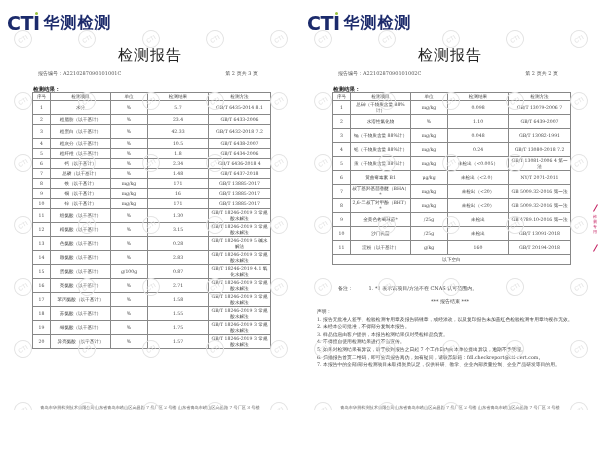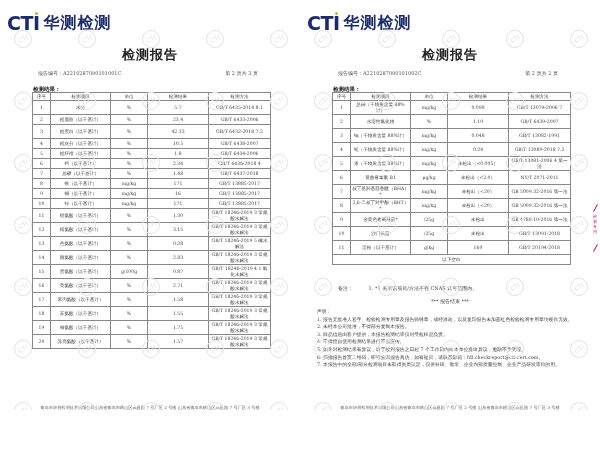--- a/index.html
+++ b/index.html
@@ -25,21 +25,21 @@
     letter-spacing: -0.5px; position: relative;
   }
   .logo .cti .dot { position: absolute; top: 0px; right: 1px; width: 3px; height: 3px; border-radius: 50%; background: #9cc43c; }
   .logo .cn {
     font-family: "DejaVu Sans", sans-serif; font-weight: bold; font-size: 16px; color: #1b2a6b;
     margin-left: 4px; letter-spacing: 1px;
   }
 
   .title {
     position: absolute; left: 0; width: 300px; top: 46px; text-align: center;
-    font-size: 13px; font-weight: bold; color: #222; letter-spacing: 1px;
+    font-size: 15px; font-weight: normal; color: #222; letter-spacing: 1px;
   }
   .meta { position: absolute; top: 70px; font-size: 5px; color: #555; }
   .meta.no { left: 38px; }
   .meta.pg { right: 42px; }
   .section-label { position: absolute; left: 33px; top: 86px; font-size: 5.5px; font-weight: bold; color: #222; }
 
   table.results {
     position: absolute; left: 32px; top: 92px; width: 238px; border-collapse: collapse;
     font-size: 4.6px; color: #444; table-layout: fixed;
   }

